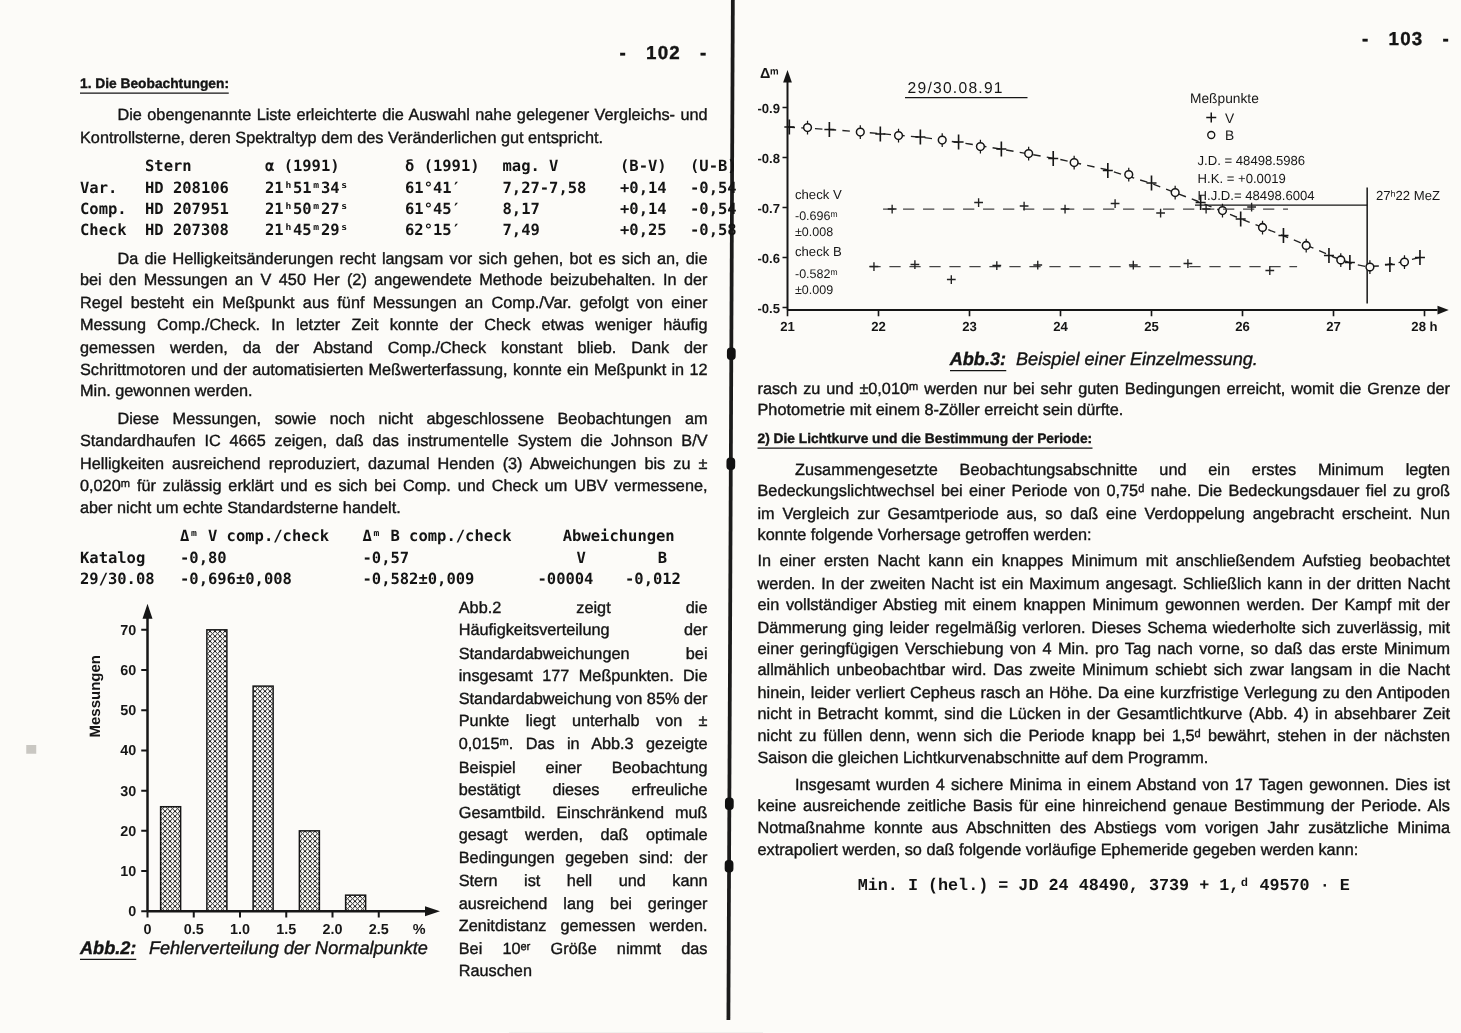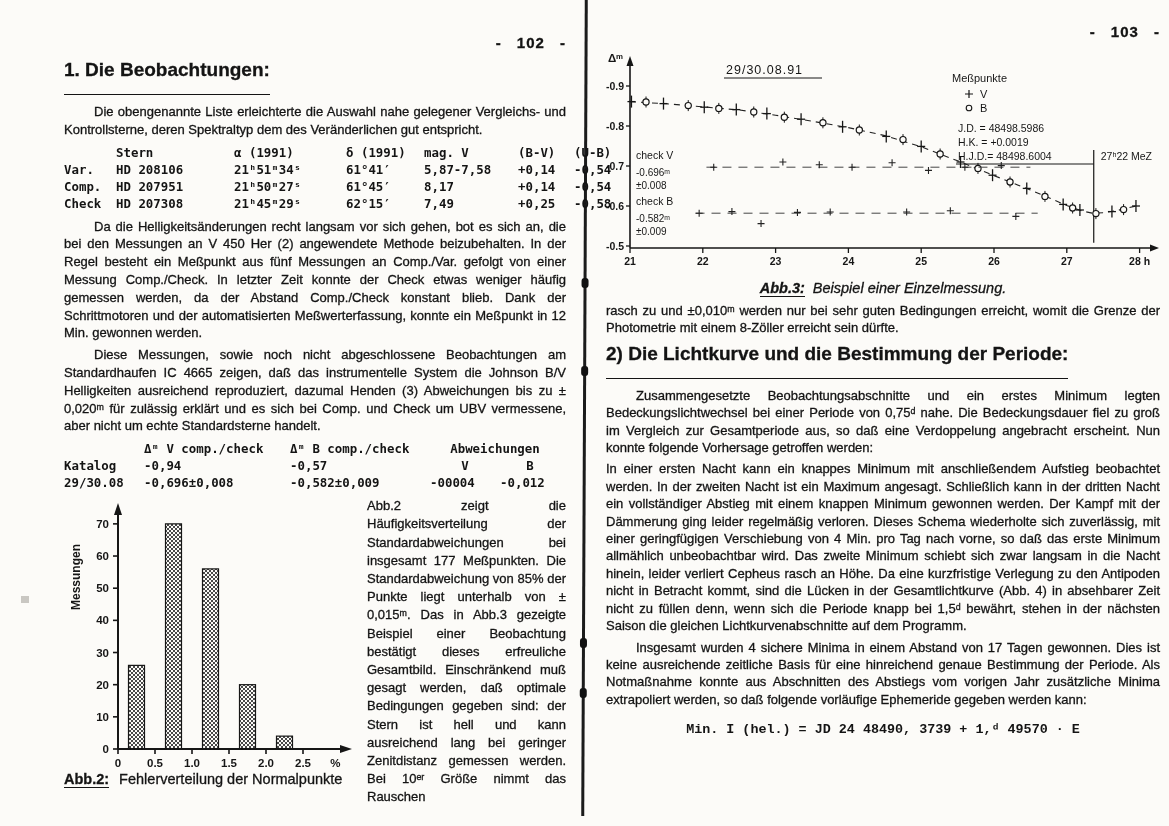--- a/index.html
+++ b/index.html
@@ -8,38 +8,38 @@
     font-family:"Liberation Sans","DejaVu Sans",sans-serif;color:#141414;
     overflow:hidden;-webkit-text-stroke:0.3px #141414;
   }
   .binding{position:absolute;left:583px;top:0;width:3px;height:816px;background:#1b1b1b;transform:rotate(0.25deg);}
   .binding .notch{position:absolute;left:-2px;width:7px;height:10px;background:#111;border-radius:3px;}
   .speck{position:absolute;left:21px;top:596px;width:8px;height:7px;background:#c9c7c2;}
   .page{position:absolute;}
   .page-left{left:64px;top:34px;width:502px;}
   .page-right{left:606px;top:23px;width:554px;}
   .pagenum{text-align:right;font-size:15px;font-weight:bold;letter-spacing:1px;word-spacing:10px;margin-bottom:6px;}
-  .sec-title{display:inline-block;font-size:19px;font-weight:bold;border-bottom:1.5px solid #141414;padding-bottom:13px;margin:2px 0 4px 0;}
+  .sec-title{display:inline-block;font-size:11px;font-weight:bold;border-bottom:1.5px solid #141414;padding-bottom:1px;margin:2px 0 4px 0;}
   p.body{font-size:13px;line-height:17.8px;text-align:justify;margin:4px 0 4px 0;}
   p.indent{text-indent:30px;}
   .page-right p.body{line-height:17.4px;}
   
   .mono{font-family:"DejaVu Sans Mono","Liberation Mono",monospace;}
   .ttable{font-size:12.4px;font-weight:bold;margin:5px 0 6px 0;-webkit-text-stroke:0;}
   .trow{display:flex;line-height:17px;}
   .tc{flex:none;}
-  .st-c0{width:52px;} .st-c1{width:96px;} .st-c2{width:112px;margin-left:22px;} .st-c3{width:78px;} .st-c4{width:94px;} .st-c5{width:56px;} .st-c6{width:56px;}
+  .st-c0{width:52px;} .st-c1{width:96px;} .st-c2{width:112px;} .st-c3{width:78px;} .st-c4{width:94px;} .st-c5{width:56px;} .st-c6{width:56px;}
   .dv-c0{width:80px;} .dv-c1{width:146px;} .dv-c2{width:140px;} .dv-c3{width:70px;} .dv-c4{width:60px;}
   .dv-head-abw{width:130px;text-align:center;}
   
   .fig-row{display:flex;margin-top:2px;}
   .fig-left{width:295px;flex:none;}
   .side-col{flex:1;padding-left:8px;}
   .side-col p.body{margin-top:0;line-height:18.2px;}
-  .caption{font-size:14.5px;margin-top:2px;}
+  .caption{font-size:14.5px;font-style:italic;margin-top:2px;}
   .caption .cap-label{font-weight:bold;border-bottom:1.4px solid #141414;margin-right:10px;}
   .caption-center{text-align:center;font-size:14.5px;font-style:italic;margin:2px 0 6px 0;}
   .caption-center .cap-label{font-weight:bold;border-bottom:1.4px solid #141414;margin-right:8px;}
   .formula{text-align:center;font-size:13.4px;font-weight:bold;margin-top:14px;font-family:Liberation Mono, monospace;-webkit-text-stroke:0;}
   svg{display:block;-webkit-text-stroke:0;}
   svg text{font-family:"Liberation Sans","DejaVu Sans",sans-serif;fill:#161616;}
 </style>
 </head>
 <body>
 
@@ -67,21 +67,21 @@
         <span class="tc st-c3">δ (1991)</span>
         <span class="tc st-c4">mag. V</span>
         <span class="tc st-c5">(B-V)</span>
         <span class="tc st-c6">(U-B)</span>
       </div>
       <div class="trow">
         <span class="tc st-c0">Var.</span>
         <span class="tc st-c1">HD 208106</span>
         <span class="tc st-c2">21ʰ51ᵐ34ˢ</span>
         <span class="tc st-c3">61°41′</span>
-        <span class="tc st-c4">5,87-7,58</span>
+        <span class="tc st-c4">7,27-7,58</span>
         <span class="tc st-c5">+0,14</span>
         <span class="tc st-c6">-0,54</span>
       </div>
       <div class="trow">
         <span class="tc st-c0">Comp.</span>
         <span class="tc st-c1">HD 207951</span>
         <span class="tc st-c2">21ʰ50ᵐ27ˢ</span>
         <span class="tc st-c3">61°45′</span>
         <span class="tc st-c4">8,17</span>
         <span class="tc st-c5">+0,14</span>
@@ -103,21 +103,21 @@
 
     <div class="ttable mono">
       <div class="trow">
         <span class="tc dv-c0"></span>
         <span class="tc dv-c1">Δᵐ V comp./check</span>
         <span class="tc dv-c2">Δᵐ B comp./check</span>
         <span class="tc dv-head-abw">Abweichungen</span>
       </div>
       <div class="trow">
         <span class="tc dv-c0">Katalog</span>
-        <span class="tc dv-c1">-0,94</span>
+        <span class="tc dv-c1">-0,80</span>
         <span class="tc dv-c2">-0,57</span>
         <span class="tc dv-c3" style="text-align:center">V</span>
         <span class="tc dv-c4" style="text-align:center">B</span>
       </div>
       <div class="trow">
         <span class="tc dv-c0">29/30.08</span>
         <span class="tc dv-c1">-0,696±0,008</span>
         <span class="tc dv-c2">-0,582±0,009</span>
         <span class="tc dv-c3">-00004</span>
         <span class="tc dv-c4">-0,012</span>

